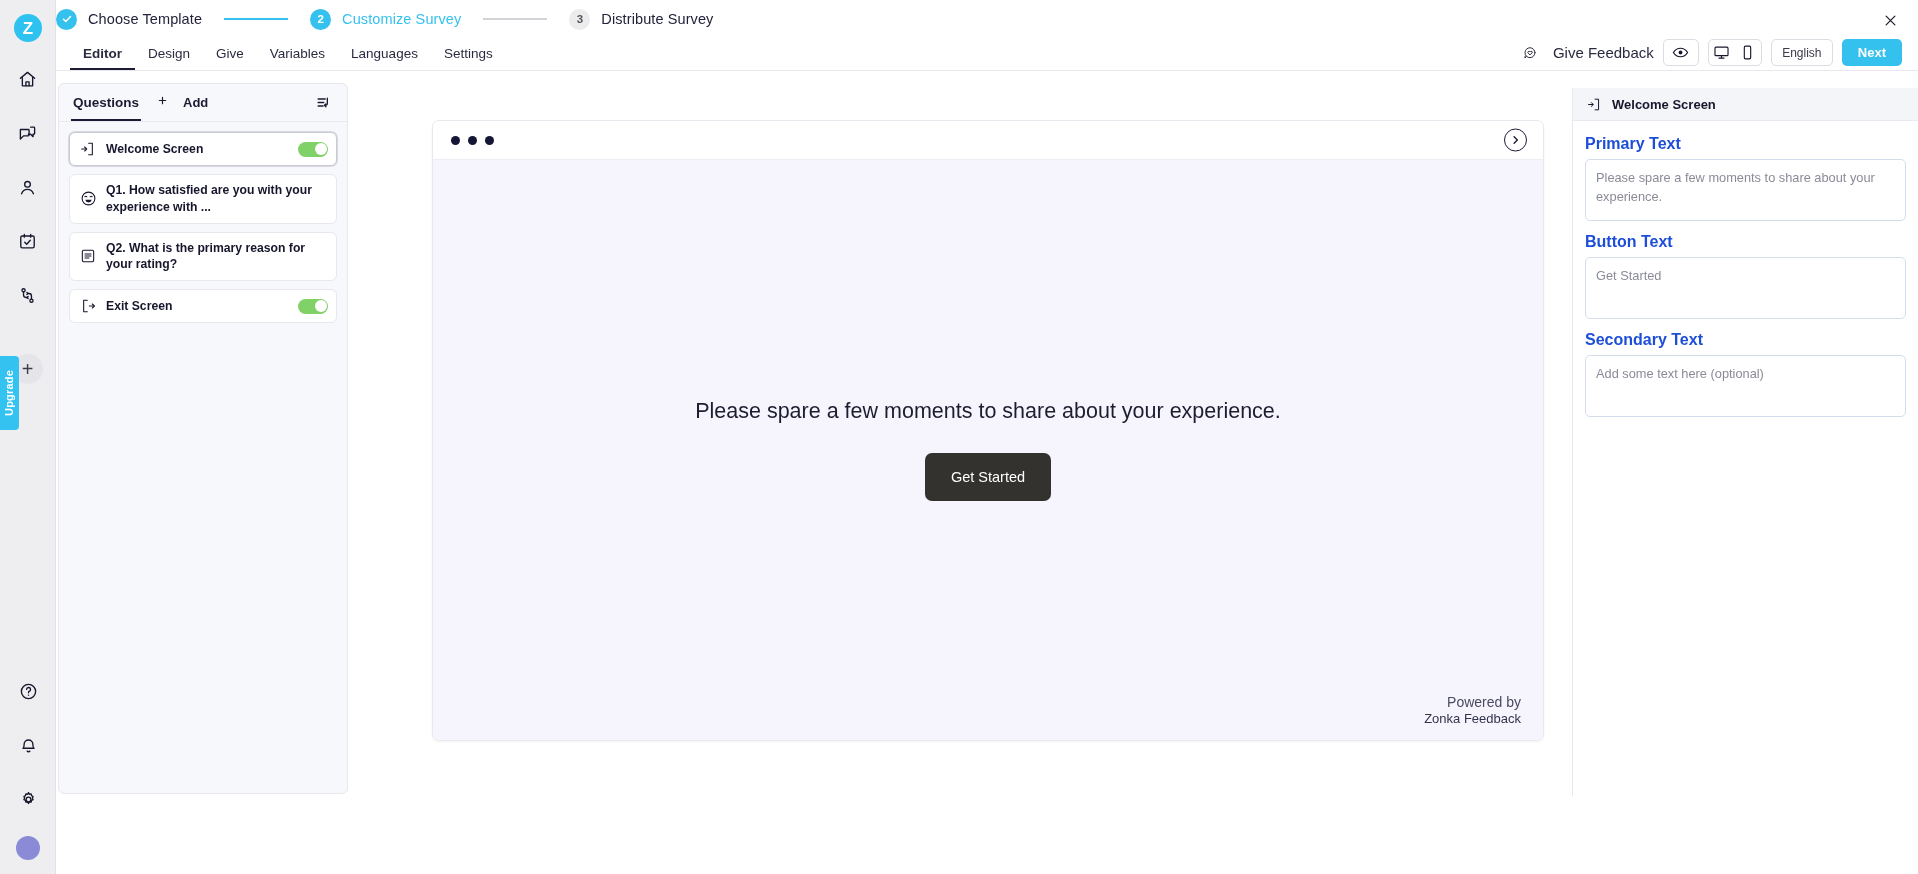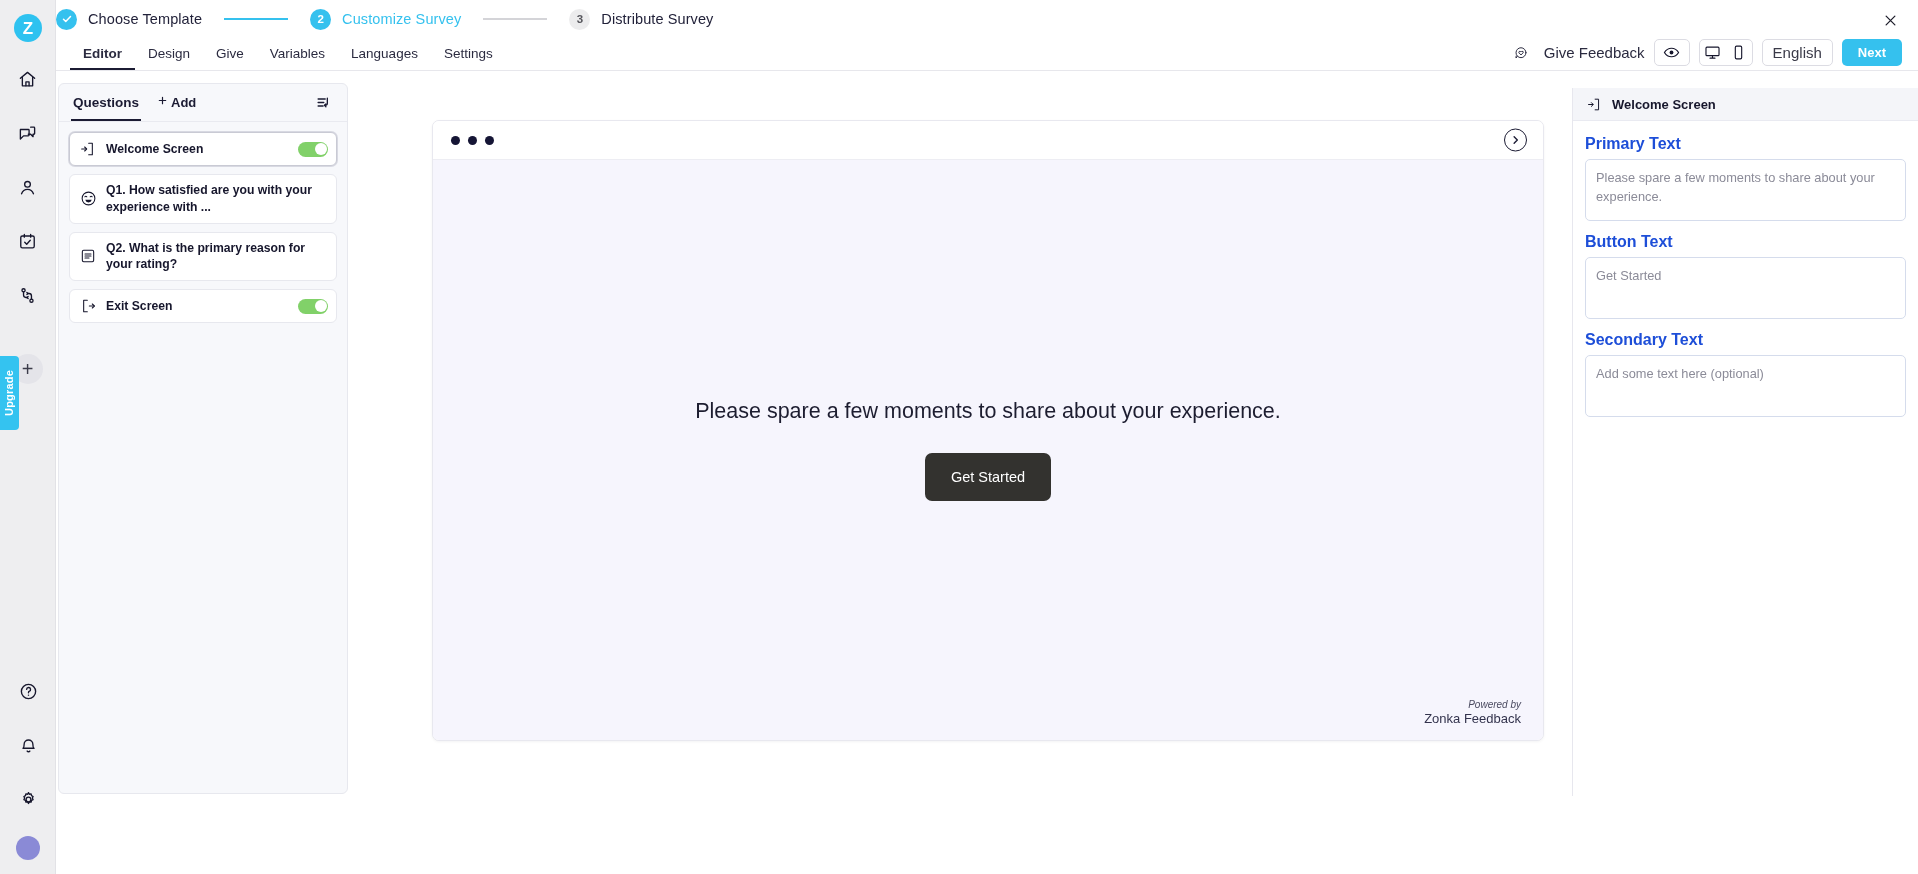--- a/index.html
+++ b/index.html
@@ -85,42 +85,42 @@
     height: 27px; overflow: hidden; background: #fff;
   }
   .seg-btn {
     width: 34px; height: 100%; display: flex; align-items: center; justify-content: center;
     cursor: pointer; color: #1c1c2b;
   }
   .seg-btn + .seg-btn { border-left: 1px solid #e6e6ec; }
   .seg.device .seg-btn { width: 26px; border-left: none; }
   .lang {
     height: 27px; min-width: 62px; padding: 0 10px; border: 1px solid #dcdce3; border-radius: 5px;
-    display: flex; align-items: center; justify-content: center; font-size: 15px; color: #3a3a48;
+    display: flex; align-items: center; justify-content: center; font-size: 12px; color: #3a3a48;
     cursor: pointer; background: #fff;
   }
   .next-btn {
     height: 27px; padding: 0 16px; background: #35c1ee; color: #fff; border: none; border-radius: 5px;
     font-size: 13px; font-weight: 700; cursor: pointer; font-family: inherit;
   }
 
   
   .qpanel {
     position: absolute; left: 58px; top: 83px; width: 290px; height: 711px;
     background: #f7f8fb; border: 1px solid #e7e8ee; border-radius: 6px;
   }
   .qpanel-head {
     height: 38px; display: flex; align-items: center; padding: 0 14px; gap: 18px;
     border-bottom: 1px solid #e9eaf0;
   }
   .q-tab { font-size: 13.5px; font-weight: 700; color: #1b1b33; padding-bottom: 0; cursor: pointer; position: relative; }
   .q-tab.active::after {
     content: ""; position: absolute; left: -2px; right: -2px; bottom: -11px; height: 2.5px; background: #1b1b33;
   }
-  .q-add { font-size: 13px; font-weight: 600; color: #1b1b33; cursor: pointer; display:flex; align-items:flex-start; gap:3px; }
+  .q-add { font-size: 13px; font-weight: 600; color: #1b1b33; cursor: pointer; display:flex; align-items:flex-start; gap:15px; }
   .q-reorder { margin-left: auto; cursor: pointer; color: #1b1b33; display: flex; align-items: center; }
   .qlist { padding: 10px; display: flex; flex-direction: column; gap: 8px; }
   .qrow {
     background: #fff; border: 1px solid #e7e8ee; border-radius: 6px;
     min-height: 34px; display: flex; align-items: center; padding: 7px 8px 7px 9px; gap: 9px; cursor: pointer;
   }
   .qrow.selected { border-color: #c9cad4; box-shadow: 0 0 0 1px #d8d9e2; }
   .qrow-ico { width: 18px; min-width: 18px; display: flex; align-items: center; justify-content: center; color: #16162c; }
   .qrow-label { font-size: 12.2px; font-weight: 700; color: #16162c; line-height: 1.38; flex: 1; }
   .toggle {
@@ -155,21 +155,21 @@
     display: flex; flex-direction: column; align-items: center; justify-content: center;
   }
   .canvas-primary { font-size: 21.5px; color: #1d1d30; font-weight: 400; text-align: center; }
   .canvas-btn {
     margin-top: 29px; background: #33322f; color: #fff; border: none; border-radius: 7px;
     padding: 16px 26px; font-size: 14.5px; font-family: inherit; cursor: pointer;
   }
   .powered {
     position: absolute; right: 22px; bottom: 12px; text-align: right; line-height: 1.3;
   }
-  .powered .p1 { font-size: 10px; color: #4a4a60; font-style: italic; }
+  .powered .p1 { font-size: 14px; color: #4a4a60; }
   .powered .p2 { font-size: 13px; color: #33334d; }
 
   
   .rpanel {
     position: absolute; right: 0; top: 88px; width: 346px; height: 708px;
     background: #fff; border-left: 1px solid #e7e7ee;
   }
   .rpanel-head {
     height: 33px; background: #f4f5f9; border-bottom: 1px solid #e9eaf1;
     display: flex; align-items: center; gap: 10px; padding: 0 14px;

